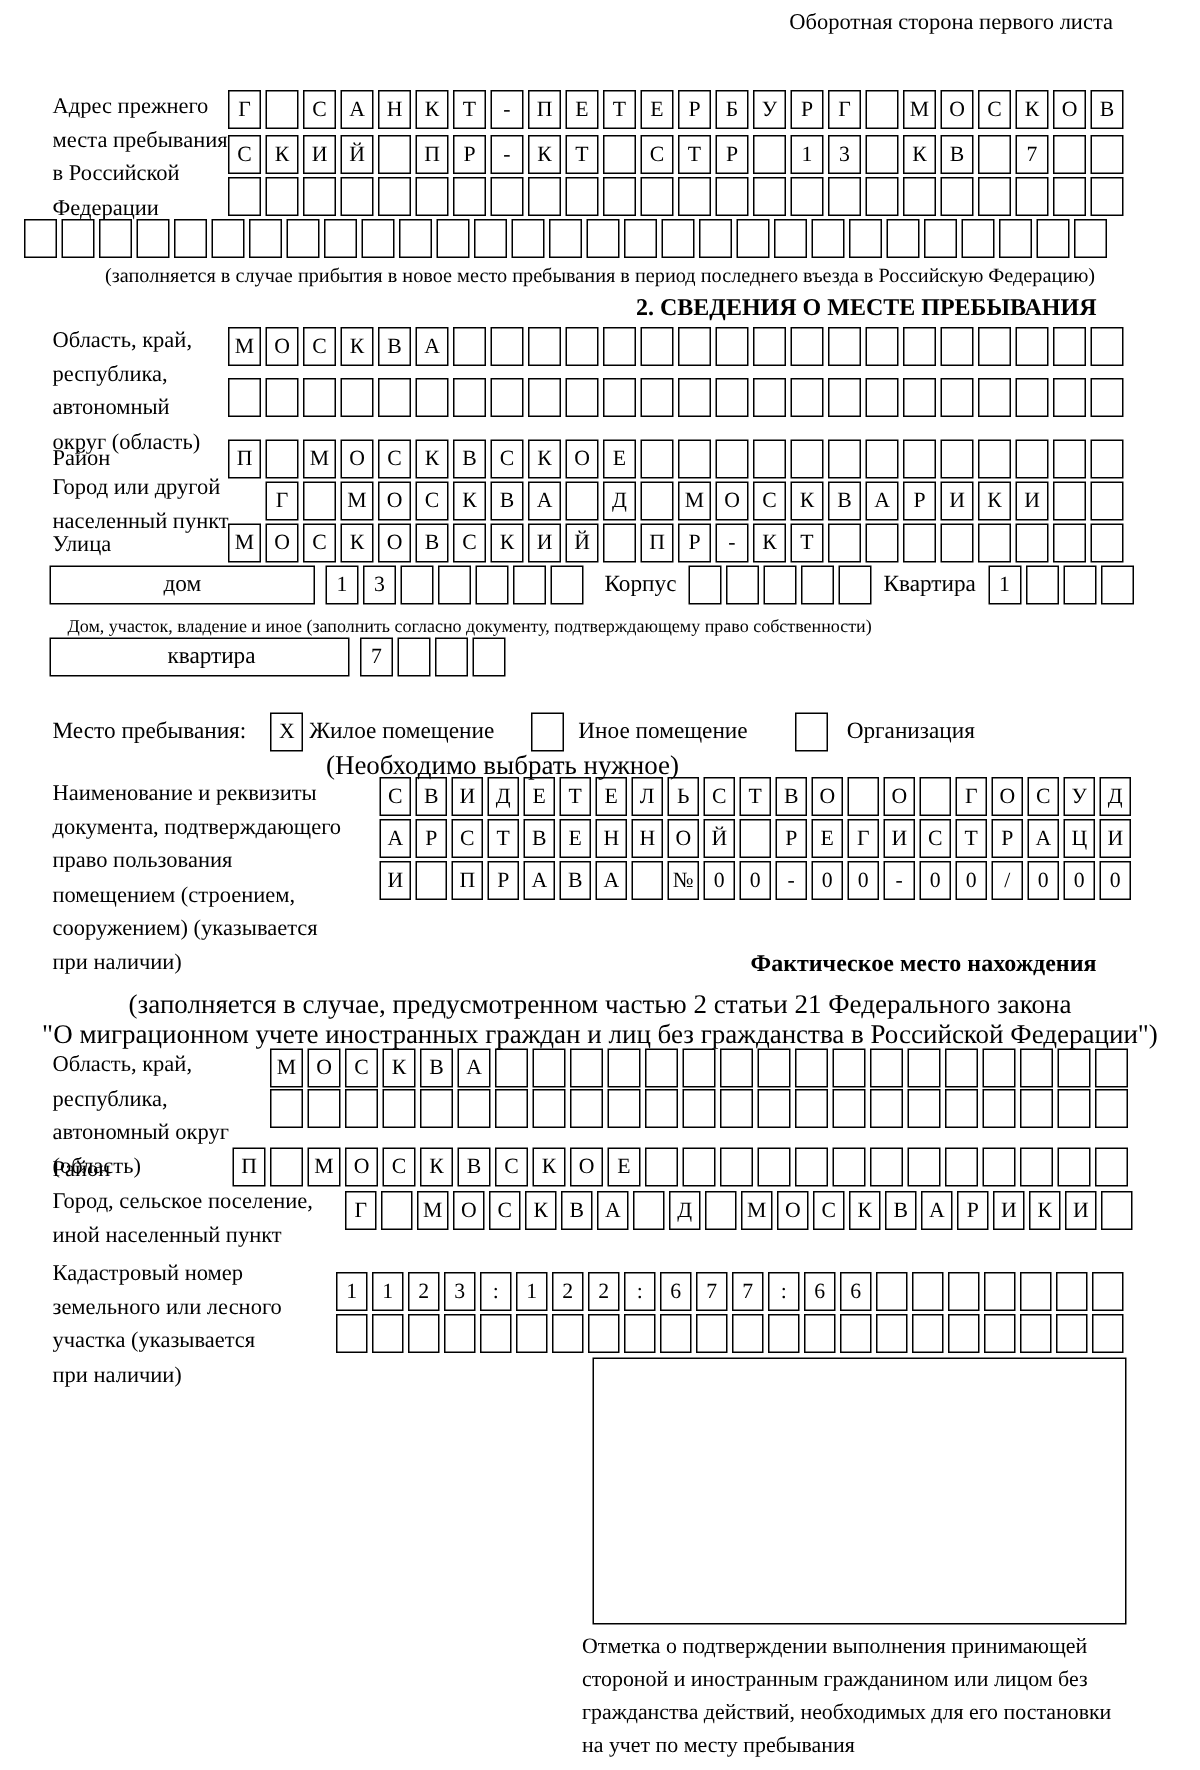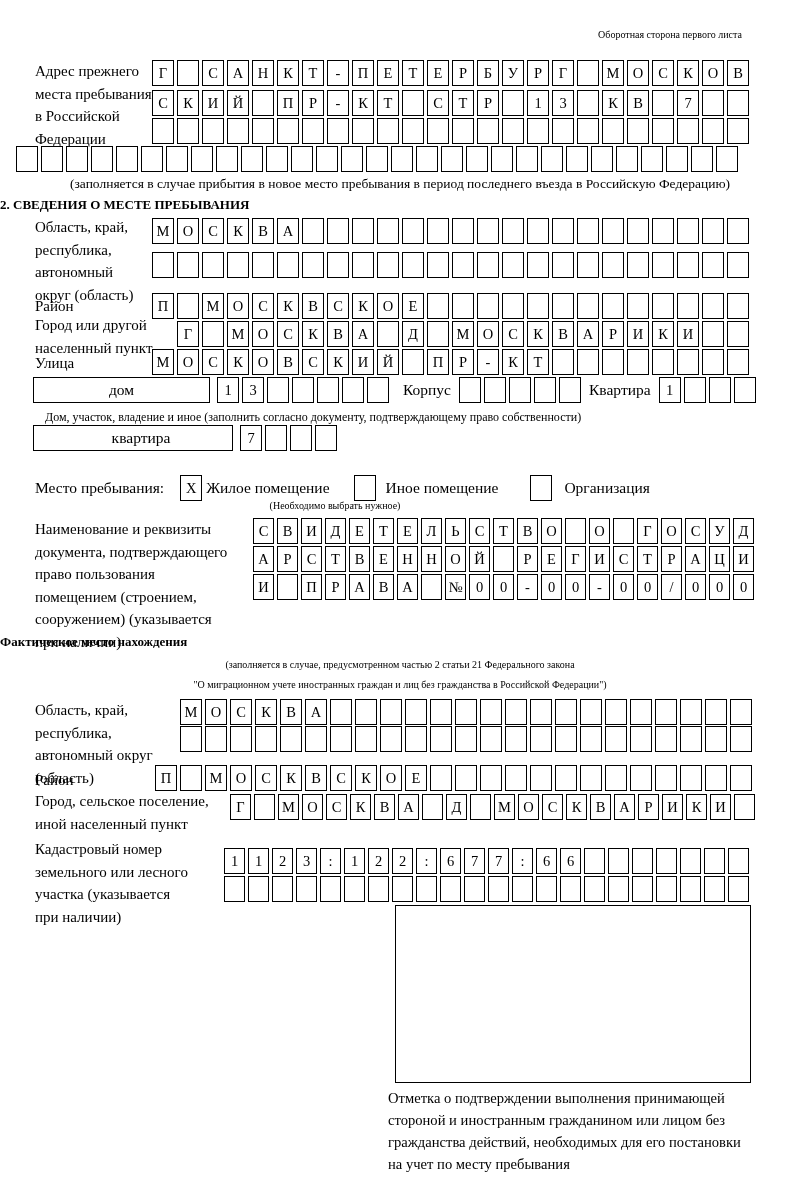--- a/index.html
+++ b/index.html
@@ -1,35 +1,35 @@
 <!DOCTYPE html>
 <html><head>
 <meta charset="utf-8">
 <style>
   html,body{margin:0;padding:0;background:#fff;}
   .page{position:relative;width:800px;height:1180px;background:#fff;color:#000;
         font-family:"Liberation Serif","DejaVu Serif",serif;overflow:hidden;}
-  .title{position:absolute;top:29px;right:58px;font-size:10px;}
+  .title{position:absolute;top:7px;right:58px;font-size:15px;}
   .lbl{position:absolute;font-size:15px;line-height:22.5px;}
   .row{position:absolute;display:flex;gap:3px;}
   .cbox{box-sizing:border-box;flex:0 0 auto;width:22px;height:26px;border:1.5px solid #000;
         display:flex;align-items:center;justify-content:center;font-size:14.5px;line-height:1;}
   .narrow .cbox{width:21px;}
   .lblbox{box-sizing:border-box;height:26px;border:1.5px solid #000;display:flex;
         align-items:center;justify-content:center;font-size:15.5px;}
   .hint{position:absolute;left:0;width:800px;text-align:center;font-size:13.5px;}
-  .h2{position:absolute;left:0;width:731px;text-align:left;font-weight:bold;font-size:13px;}
+  .h2{position:absolute;left:0;width:731px;text-align:right;font-weight:bold;font-size:16px;}
   .flexrow{position:absolute;display:flex;align-items:center;}
   .flexrow .boxes{display:flex;gap:3px;}
   .flexrow span{font-size:15.5px;}
   .stamp{position:absolute;left:395px;top:905px;width:356px;height:178px;
         box-sizing:border-box;border:1.5px solid #000;}
   .caption{position:absolute;left:388px;top:1087px;width:372px;text-align:left;
         font-size:14.6px;line-height:22px;}
-  .smallhint{font-size:10px;}
+  .smallhint{font-size:18px;}
 </style>
 </head>
 <body>
 
 <div class="page">
 
   <div class="title">Оборотная сторона первого листа</div>
 
   <div class="lbl" style="left:35px;top:60px;">
     <div>Адрес прежнего</div>

